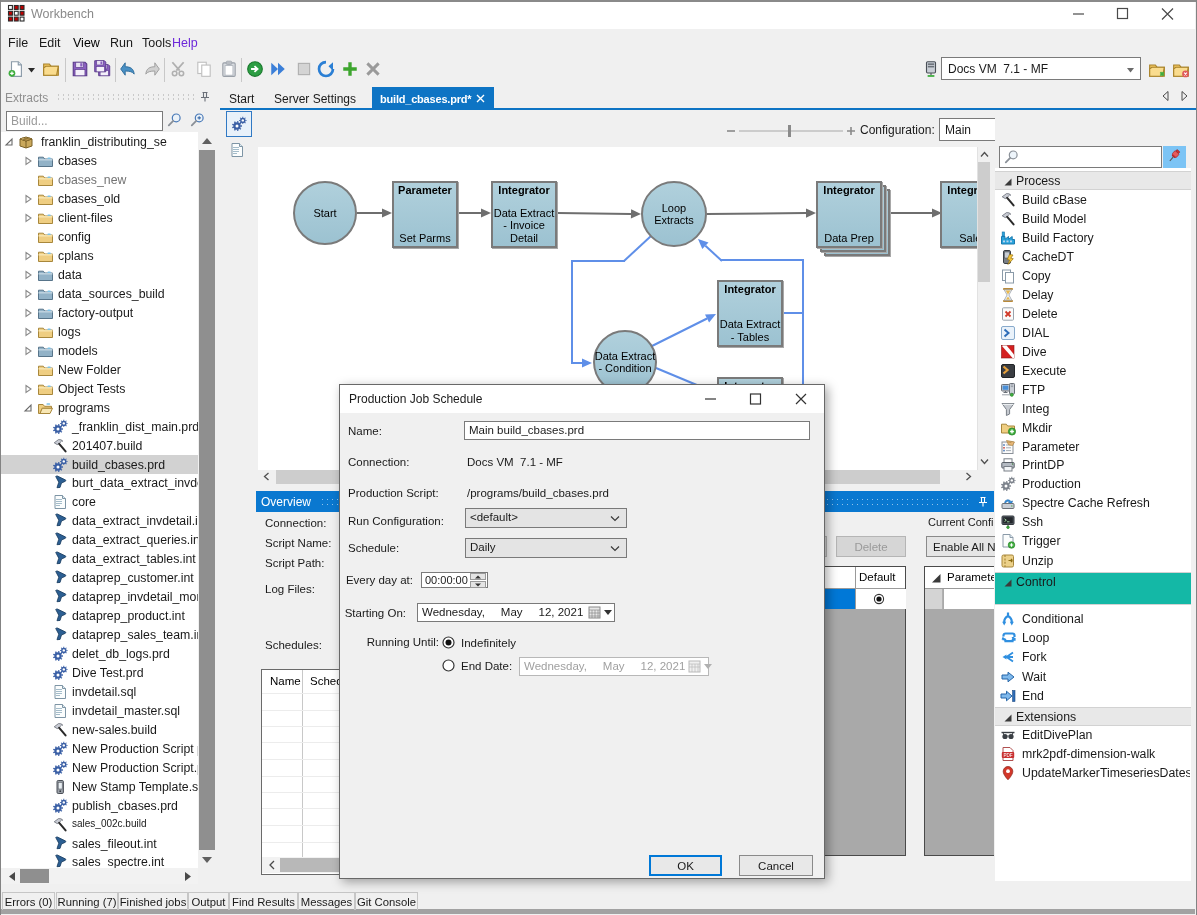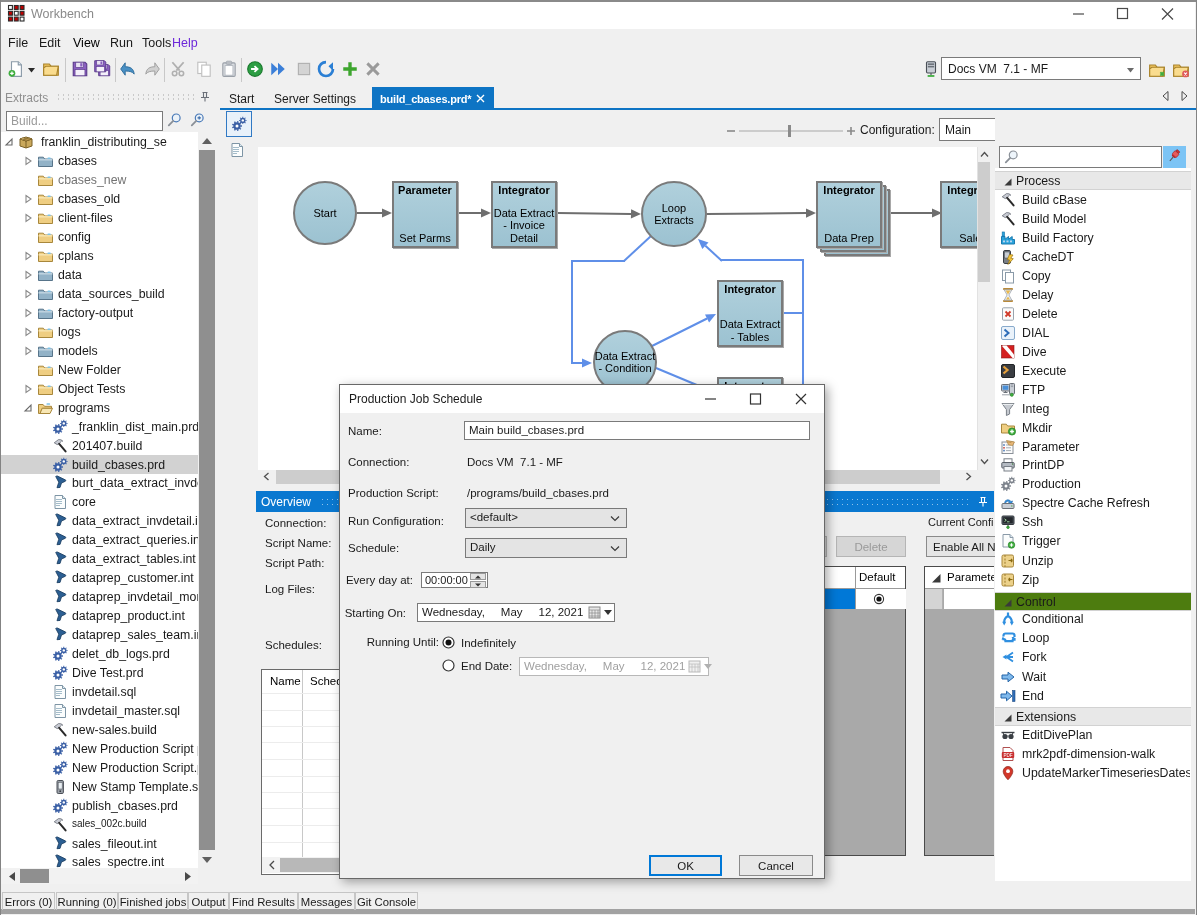--- a/index.html
+++ b/index.html
@@ -993,21 +993,21 @@
 <div class="prow" style="left:1000px;top:551px;width:190px"><svg width="16" height="16" viewBox="0 0 16 16" style="">
         <rect x="2" y="2" width="11.5" height="12" rx="1.5" fill="#ecd18a" stroke="#a8873b"></rect>
         <path d="M5 2 v2 m0 1.4 v2 m0 1.4 v2 m0 1.4 v1.8" stroke="#a8873b" stroke-width="1.2"></path>
         <path d="M8.5 7.5 h4 m0 0 l-1.6 -1.5 m1.6 1.5 l-1.6 1.5" stroke="#8a6a10" stroke-width="1.1" fill="none"></path>
       </svg>Unzip</div>
 <div class="prow" style="left:1000px;top:570px;width:190px"><svg width="16" height="16" viewBox="0 0 16 16" style="">
         <rect x="2" y="2" width="11.5" height="12" rx="1.5" fill="#ecd18a" stroke="#a8873b"></rect>
         <path d="M5 2 v2 m0 1.4 v2 m0 1.4 v2 m0 1.4 v1.8" stroke="#a8873b" stroke-width="1.2"></path>
         <path d="M12.5 7.5 h-4 m0 0 l1.6 -1.5 m-1.6 1.5 l1.6 1.5" stroke="#8a6a10" stroke-width="1.1" fill="none"></path>
       </svg>Zip</div>
-<div class="ab" style="left:995px;top:592px;width:196px;height:19px;background:#4d7c0f;border-top:1px solid #d2d2d2;border-bottom:1px solid #d2d2d2">
+<div class="ab" style="left:995px;top:572px;width:196px;height:33px;background:#14b8a6;border-top:1px solid #d2d2d2;border-bottom:1px solid #d2d2d2">
       <svg style="position:absolute;left:8px;top:5px" width="10" height="10">
         <polygon points="8.5,1.5 8.5,8.5 1.5,8.5" fill="#3a3a3a"></polygon>
       </svg>
       <div style="position:absolute;left:21px;top:2px;font-size:12.3px;color:#1a1a1a">Control</div>
     </div>
 <div class="prow" style="left:1000px;top:609px;width:190px"><svg width="16" height="16" viewBox="0 0 16 16" style="">
         <path d="M8 1.5 v3.5 M8 5 C5.2 6.5 4.2 8.5 4.2 11 M8 5 c2.8 1.5 3.8 3.5 3.8 6" fill="none" stroke="#2f8fe0" stroke-width="2.2"></path>
         <polygon points="4.2,14.5 2.2,10.8 6.2,10.8" fill="#2f8fe0"></polygon>
         <polygon points="11.8,14.5 9.8,10.8 13.8,10.8" fill="#2f8fe0"></polygon>
       </svg>Conditional</div>
@@ -1046,21 +1046,21 @@
         <rect x="1.8" y="6" width="12.4" height="6" rx="1" fill="#c93030"></rect>
         <text x="8" y="10.6" font-size="4.6" fill="#fff" text-anchor="middle" font-family="Liberation Sans">PDF</text>
       </svg>mrk2pdf-dimension-walk</div>
 <div class="prow" style="left:1000px;top:763px;width:190px"><svg width="16" height="16" viewBox="0 0 16 16" style="">
         <path d="M8 1.5 a4.8 4.8 0 0 1 4.8 4.8 C12.8 10 8 14.8 8 14.8 S3.2 10 3.2 6.3 A4.8 4.8 0 0 1 8 1.5 Z" fill="#d2372a" stroke="#8a1f15" stroke-width="0.7"></path>
         <circle cx="8" cy="6.2" r="1.9" fill="#fff"></circle>
       </svg>UpdateMarkerTimeseriesDates</div>
 <div class="ab" style="left:0;top:884px;width:1195px;height:29px;background:#f0f0f0"></div>
 <div class="ab" style="left:0;top:909px;width:1195px;height:5px;background:#a2a2a2"></div>
 <div class="ab" style="left:2px;top:892px;width:53px;height:18px;border:1px solid #c6c6c6;border-bottom:none;font-size:11.3px;color:#1a1a1a;display:flex;align-items:center;justify-content:center;white-space:nowrap;overflow:hidden">Errors (0)</div>
-<div class="ab" style="left:56px;top:892px;width:62px;height:18px;border:1px solid #c6c6c6;border-bottom:none;font-size:11.3px;color:#1a1a1a;display:flex;align-items:center;justify-content:center;white-space:nowrap;overflow:hidden">Running (0)</div>
+<div class="ab" style="left:56px;top:892px;width:62px;height:18px;border:1px solid #c6c6c6;border-bottom:none;font-size:11.3px;color:#1a1a1a;display:flex;align-items:center;justify-content:center;white-space:nowrap;overflow:hidden">Running (7)</div>
 <div class="ab" style="left:118px;top:892px;width:70px;height:18px;border:1px solid #c6c6c6;border-bottom:none;font-size:11.3px;color:#1a1a1a;display:flex;align-items:center;justify-content:center;white-space:nowrap;overflow:hidden">Finished jobs</div>
 <div class="ab" style="left:188px;top:892px;width:41px;height:18px;border:1px solid #c6c6c6;border-bottom:none;font-size:11.3px;color:#1a1a1a;display:flex;align-items:center;justify-content:center;white-space:nowrap;overflow:hidden">Output</div>
 <div class="ab" style="left:229px;top:892px;width:69px;height:18px;border:1px solid #c6c6c6;border-bottom:none;font-size:11.3px;color:#1a1a1a;display:flex;align-items:center;justify-content:center;white-space:nowrap;overflow:hidden">Find Results</div>
 <div class="ab" style="left:298px;top:892px;width:57px;height:18px;border:1px solid #c6c6c6;border-bottom:none;font-size:11.3px;color:#1a1a1a;display:flex;align-items:center;justify-content:center;white-space:nowrap;overflow:hidden">Messages</div>
 <div class="ab" style="left:355px;top:892px;width:63px;height:18px;border:1px solid #c6c6c6;border-bottom:none;font-size:11.3px;color:#1a1a1a;display:flex;align-items:center;justify-content:center;white-space:nowrap;overflow:hidden">Git Console</div>
 <div class="ab" style="left:339px;top:384px;width:486px;height:495px;background:#f0f0f0;border:1px solid #686868;box-shadow:3px 3px 10px rgba(0,0,0,0.35);z-index:50">
 <div style="position:absolute;left:0;top:0;width:100%;height:28px;background:#fff"></div>
 <div style="position:absolute;left:9px;top:7px;font-size:12px;color:#1a1a1a">Production Job Schedule</div>
 <svg style="position:absolute;left:355px;top:0" width="130" height="28">
         <path d="M10 14 h11" stroke="#333" stroke-width="1.2"></path>

